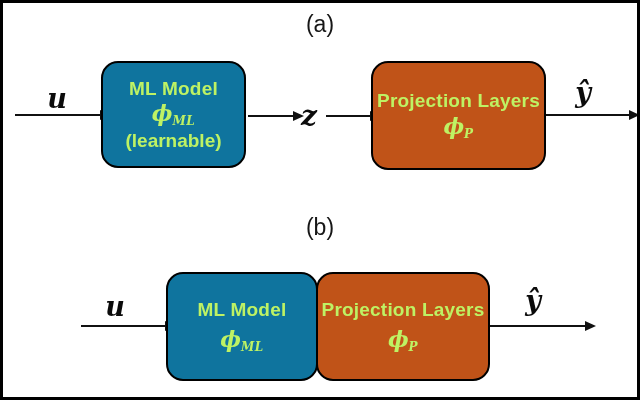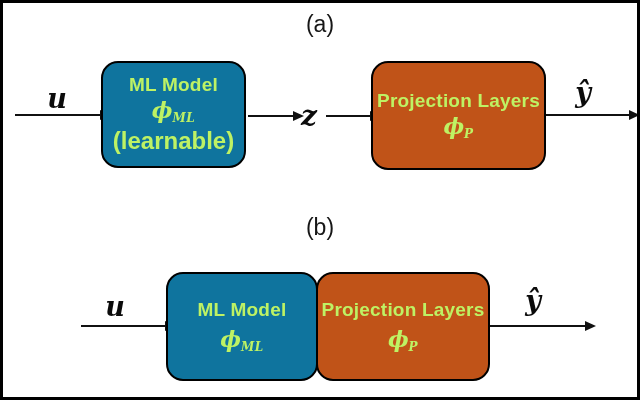--- a/index.html
+++ b/index.html
@@ -39,21 +39,21 @@
     display: flex;
     flex-direction: column;
     align-items: center;
     justify-content: center;
     text-align: center;
     line-height: 1.25;
   }
   .box.blue { background: var(--blue); }
   .box.orange { background: var(--orange); }
   .box-title { font-size: 19px; font-weight: 700; letter-spacing: 0.2px; }
-  .box-note  { font-size: 24px; font-weight: 700; }
+  .box-note  { font-size: 19px; font-weight: 700; }
   .phi-line {
     font-family: "DejaVu Serif", serif;
     font-style: italic;
     font-weight: 700;
     font-size: 22px;
     line-height: 1.2;
   }
   .phi-line sub {
     font-size: 12px;
     font-style: italic;

